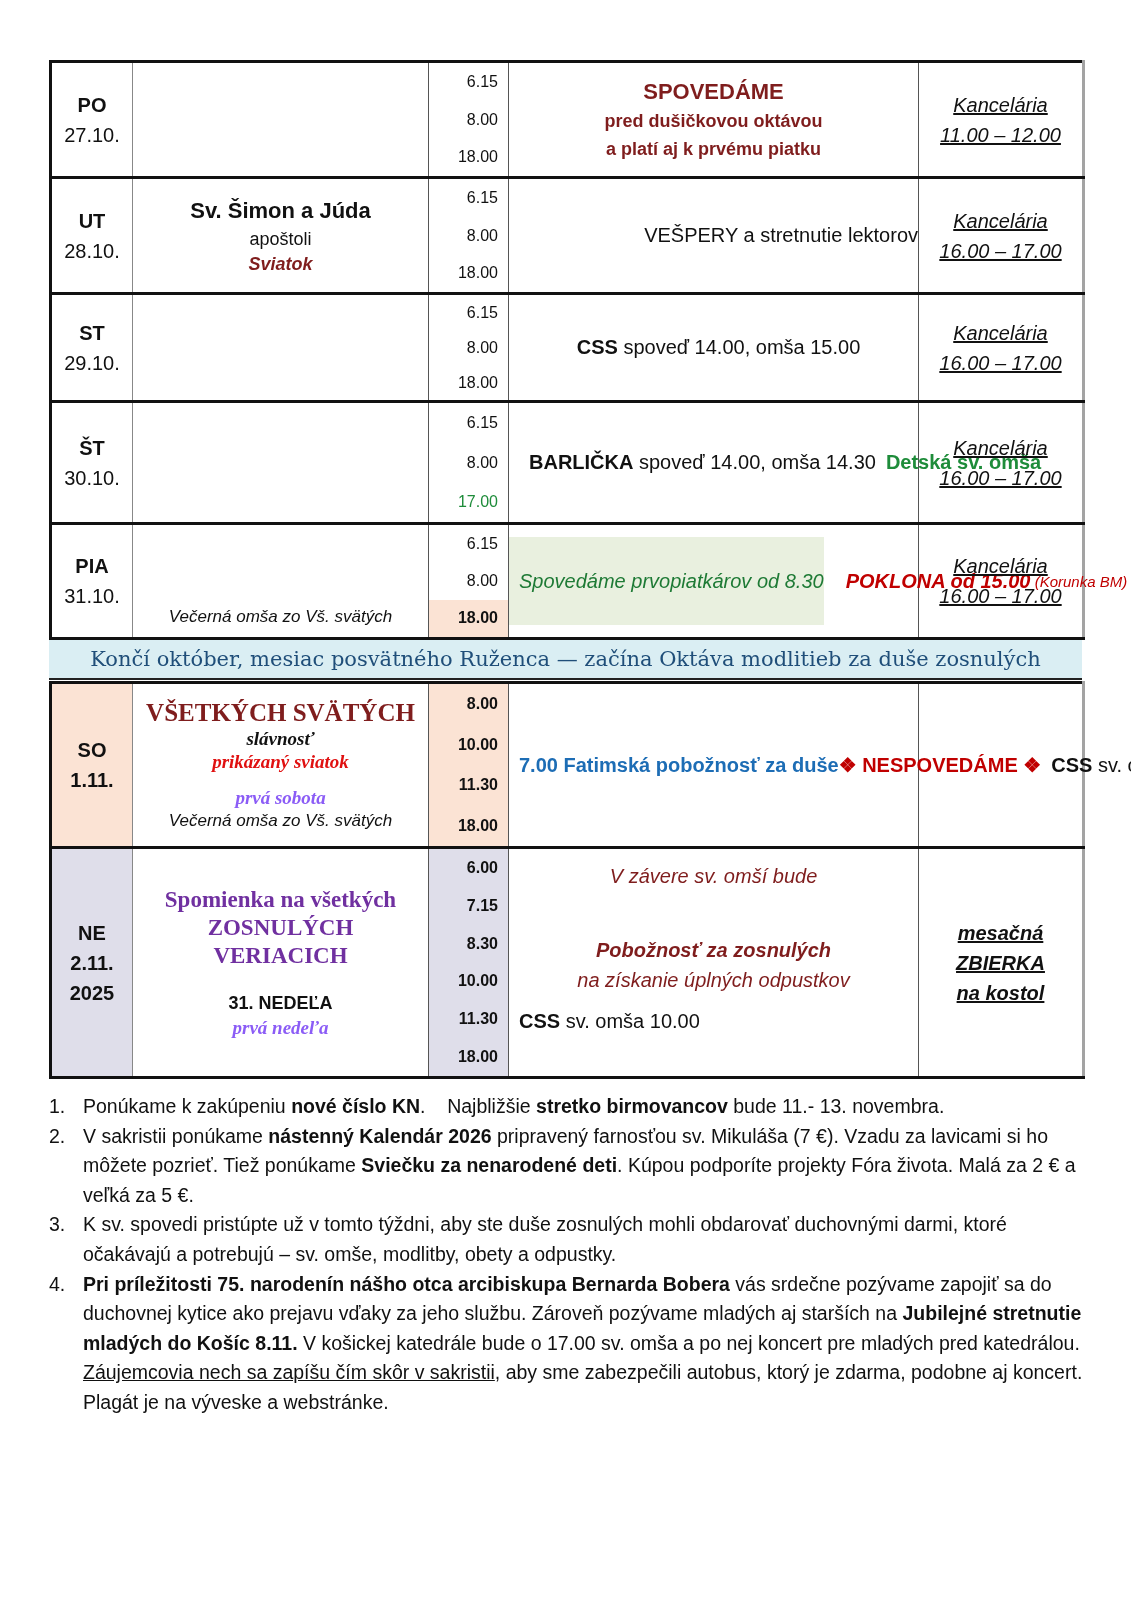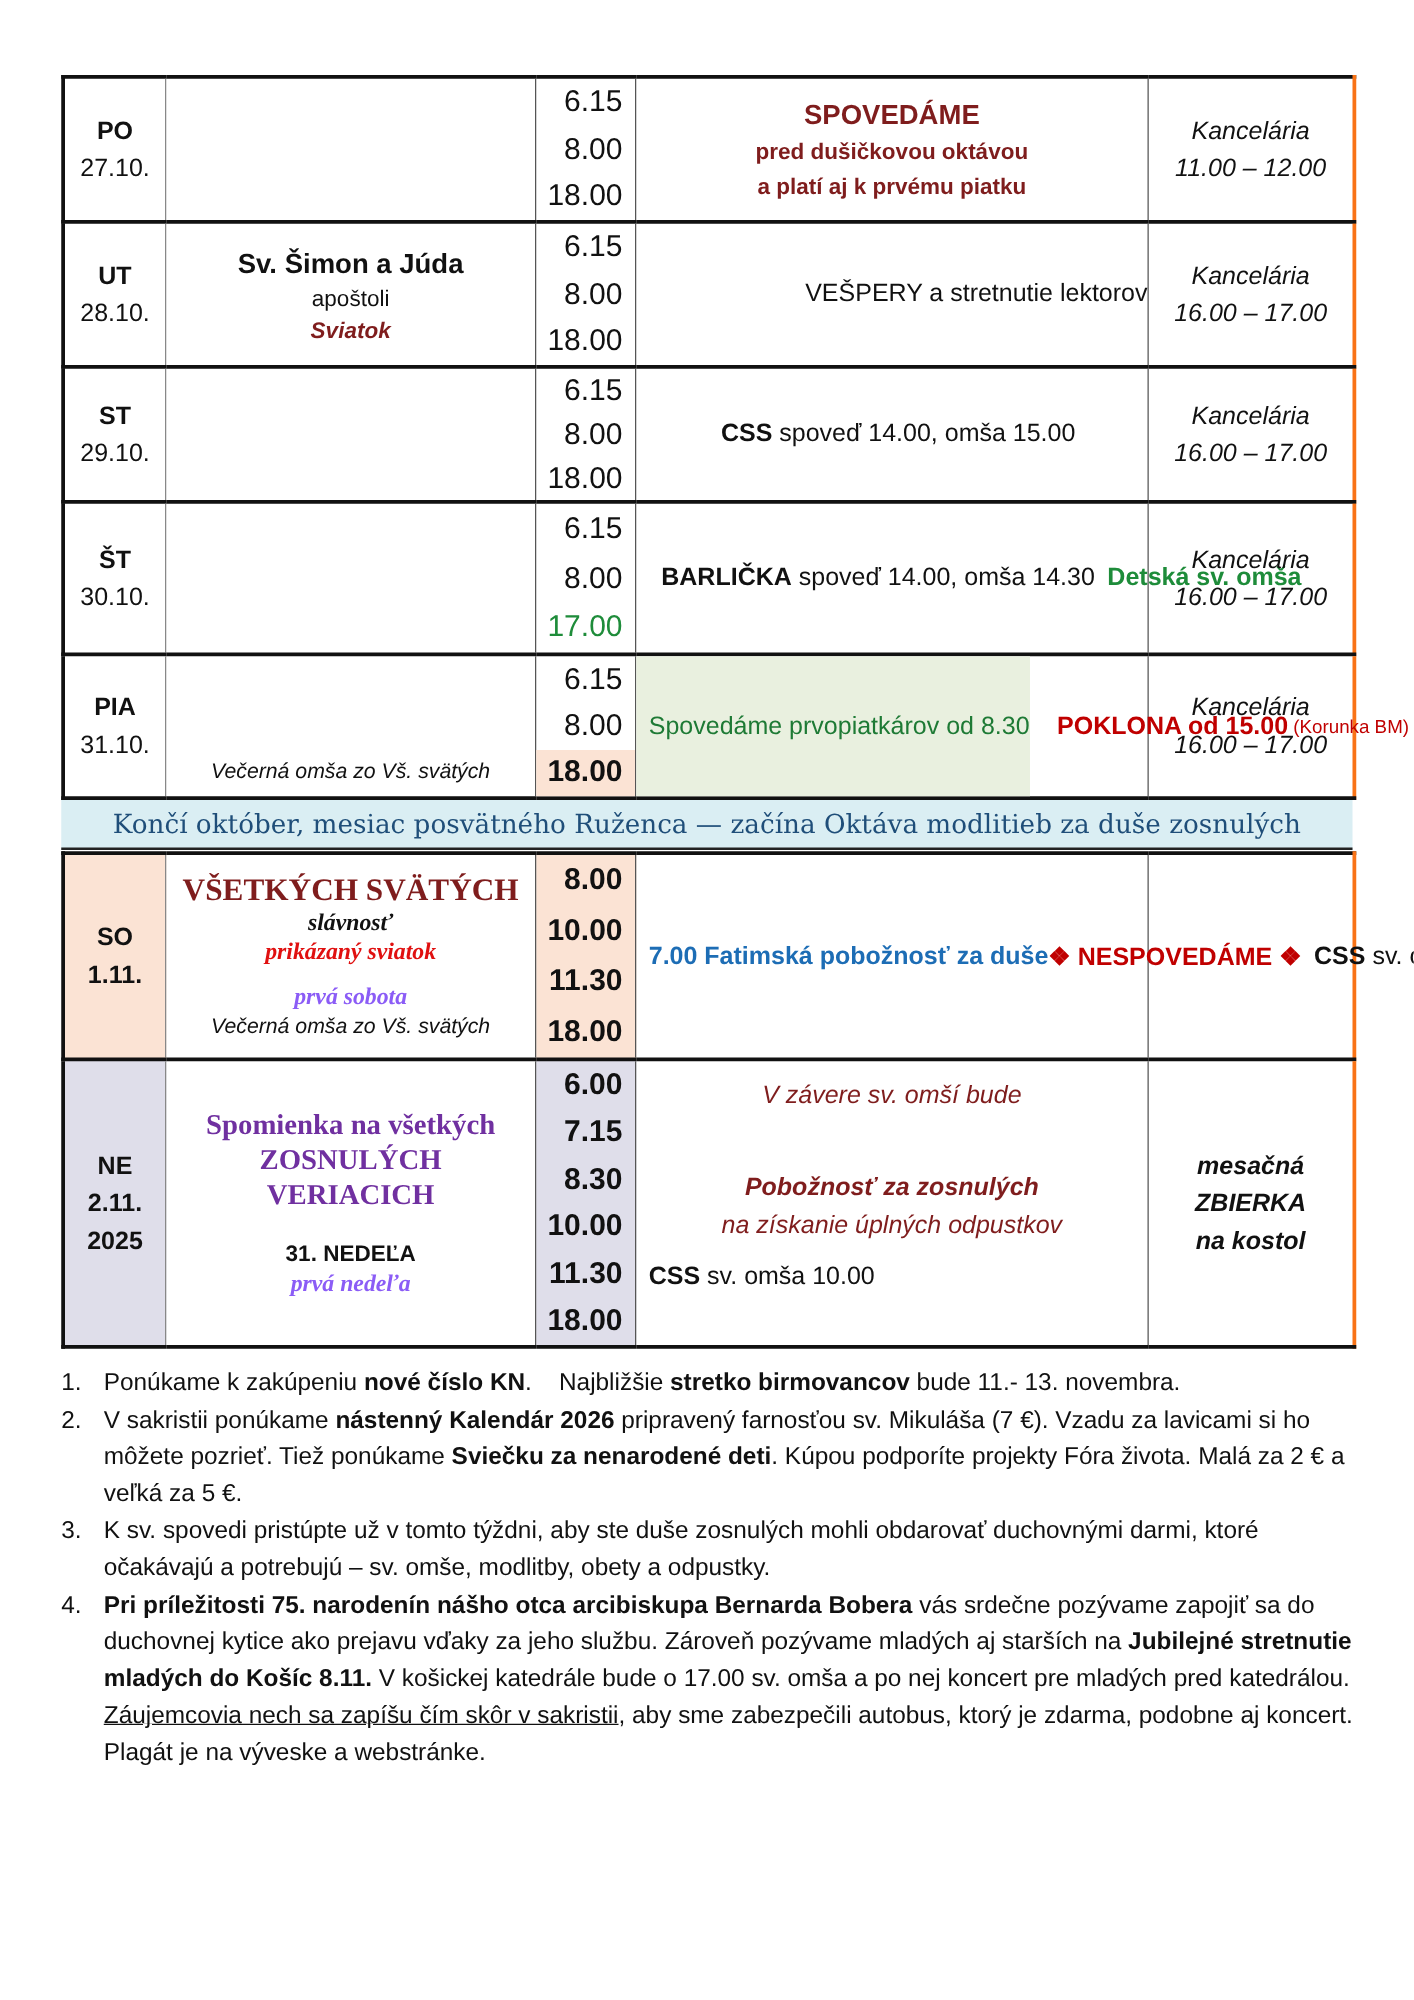--- a/index.html
+++ b/index.html
@@ -3,33 +3,33 @@
 <meta charset="utf-8">
 <style>
   * { box-sizing: border-box; }
   html, body { margin: 0; padding: 0; background: #ffffff; }
   body { width: 1131px; height: 1600px; position: relative; font-family: "Liberation Sans", sans-serif; color: #111; }
 
   .sched { position: absolute; left: 49px; width: 1033px; border-collapse: collapse; table-layout: fixed; }
   .sched td { border: 1px solid #555; padding: 0; vertical-align: middle; }
   .sched tr.day > td { border-top: 3px solid #111; border-bottom: 3px solid #111; }
   .sched td.c-day { border-left: 3px solid #111; border-right: 1px solid #888; }
-  .sched td.c-off { border-right: 3px solid #f97316; }
+  .sched td.c-off { border-right: 3px solid #a3a3a3; text-decoration: underline; }
   .c-day { width: 82px; text-align: center; font-size: 20px; line-height: 30px; }
   .c-feast { width: 296px; text-align: center; }
   .c-time { width: 80px; }
   .c-notes { width: 410px; }
   .c-off { width: 165px; text-align: center; font-style: italic; font-size: 20px; line-height: 30px; }
 
   .dayname { font-weight: bold; display: block; }
   .daydate { display: block; }
   .bold-date .daydate { font-weight: bold; }
 
   .times { display: flex; flex-direction: column; height: 100%; }
-  .times .t { flex: 1; display: flex; align-items: center; justify-content: flex-end; padding-right: 10px; font-size: 24px; }
+  .times .t { flex: 1; display: flex; align-items: center; justify-content: flex-end; padding-right: 10px; font-size: 16px; }
   .times.bold .t { font-weight: bold; }
   .t.green { color: #1e8c3a; font-weight: normal; }
   .t.shade-peach { background: #fbe3d4; font-weight: bold; }
 
   .notes { display: flex; flex-direction: row; height: 100%; }
   .notes .n { flex: 1; display: flex; align-items: center; padding-left: 10px; font-size: 20px; white-space: nowrap; }
   .n.center { justify-content: center; padding-left: 0; }
   .n.green { color: #1e8c3a; font-weight: bold; }
   .n.green-shade { background: #e9f0df; color: #1e7a35; margin-right: 2px; }
   .n.red { color: #c00000; }
@@ -177,21 +177,21 @@
       <div style="font-size:17px;font-style:italic;">Večerná omša zo Vš. svätých</div>
     </td>
     <td class="c-time">
       <div class="times" style="height:112px;">
         <div class="t">6.15</div>
         <div class="t">8.00</div>
         <div class="t shade-peach">18.00</div>
       </div>
     </td>
     <td class="c-notes">
-      <div class="notes" style="height:112px;">
+      <div class="notes" style="height:88px;font-style:italic;">
         <div class="n green-shade">Spovedáme prvopiatkárov od 8.30</div>
         <div class="n"></div>
         <div class="n red">
               <span class="b">POKLONA od 15.00</span>
               <span class="small" style="white-space:pre"> (Korunka BM) </span>
               <span class="b">do omše</span>
             </div>
       </div>
     </td>
     <td class="c-off">

